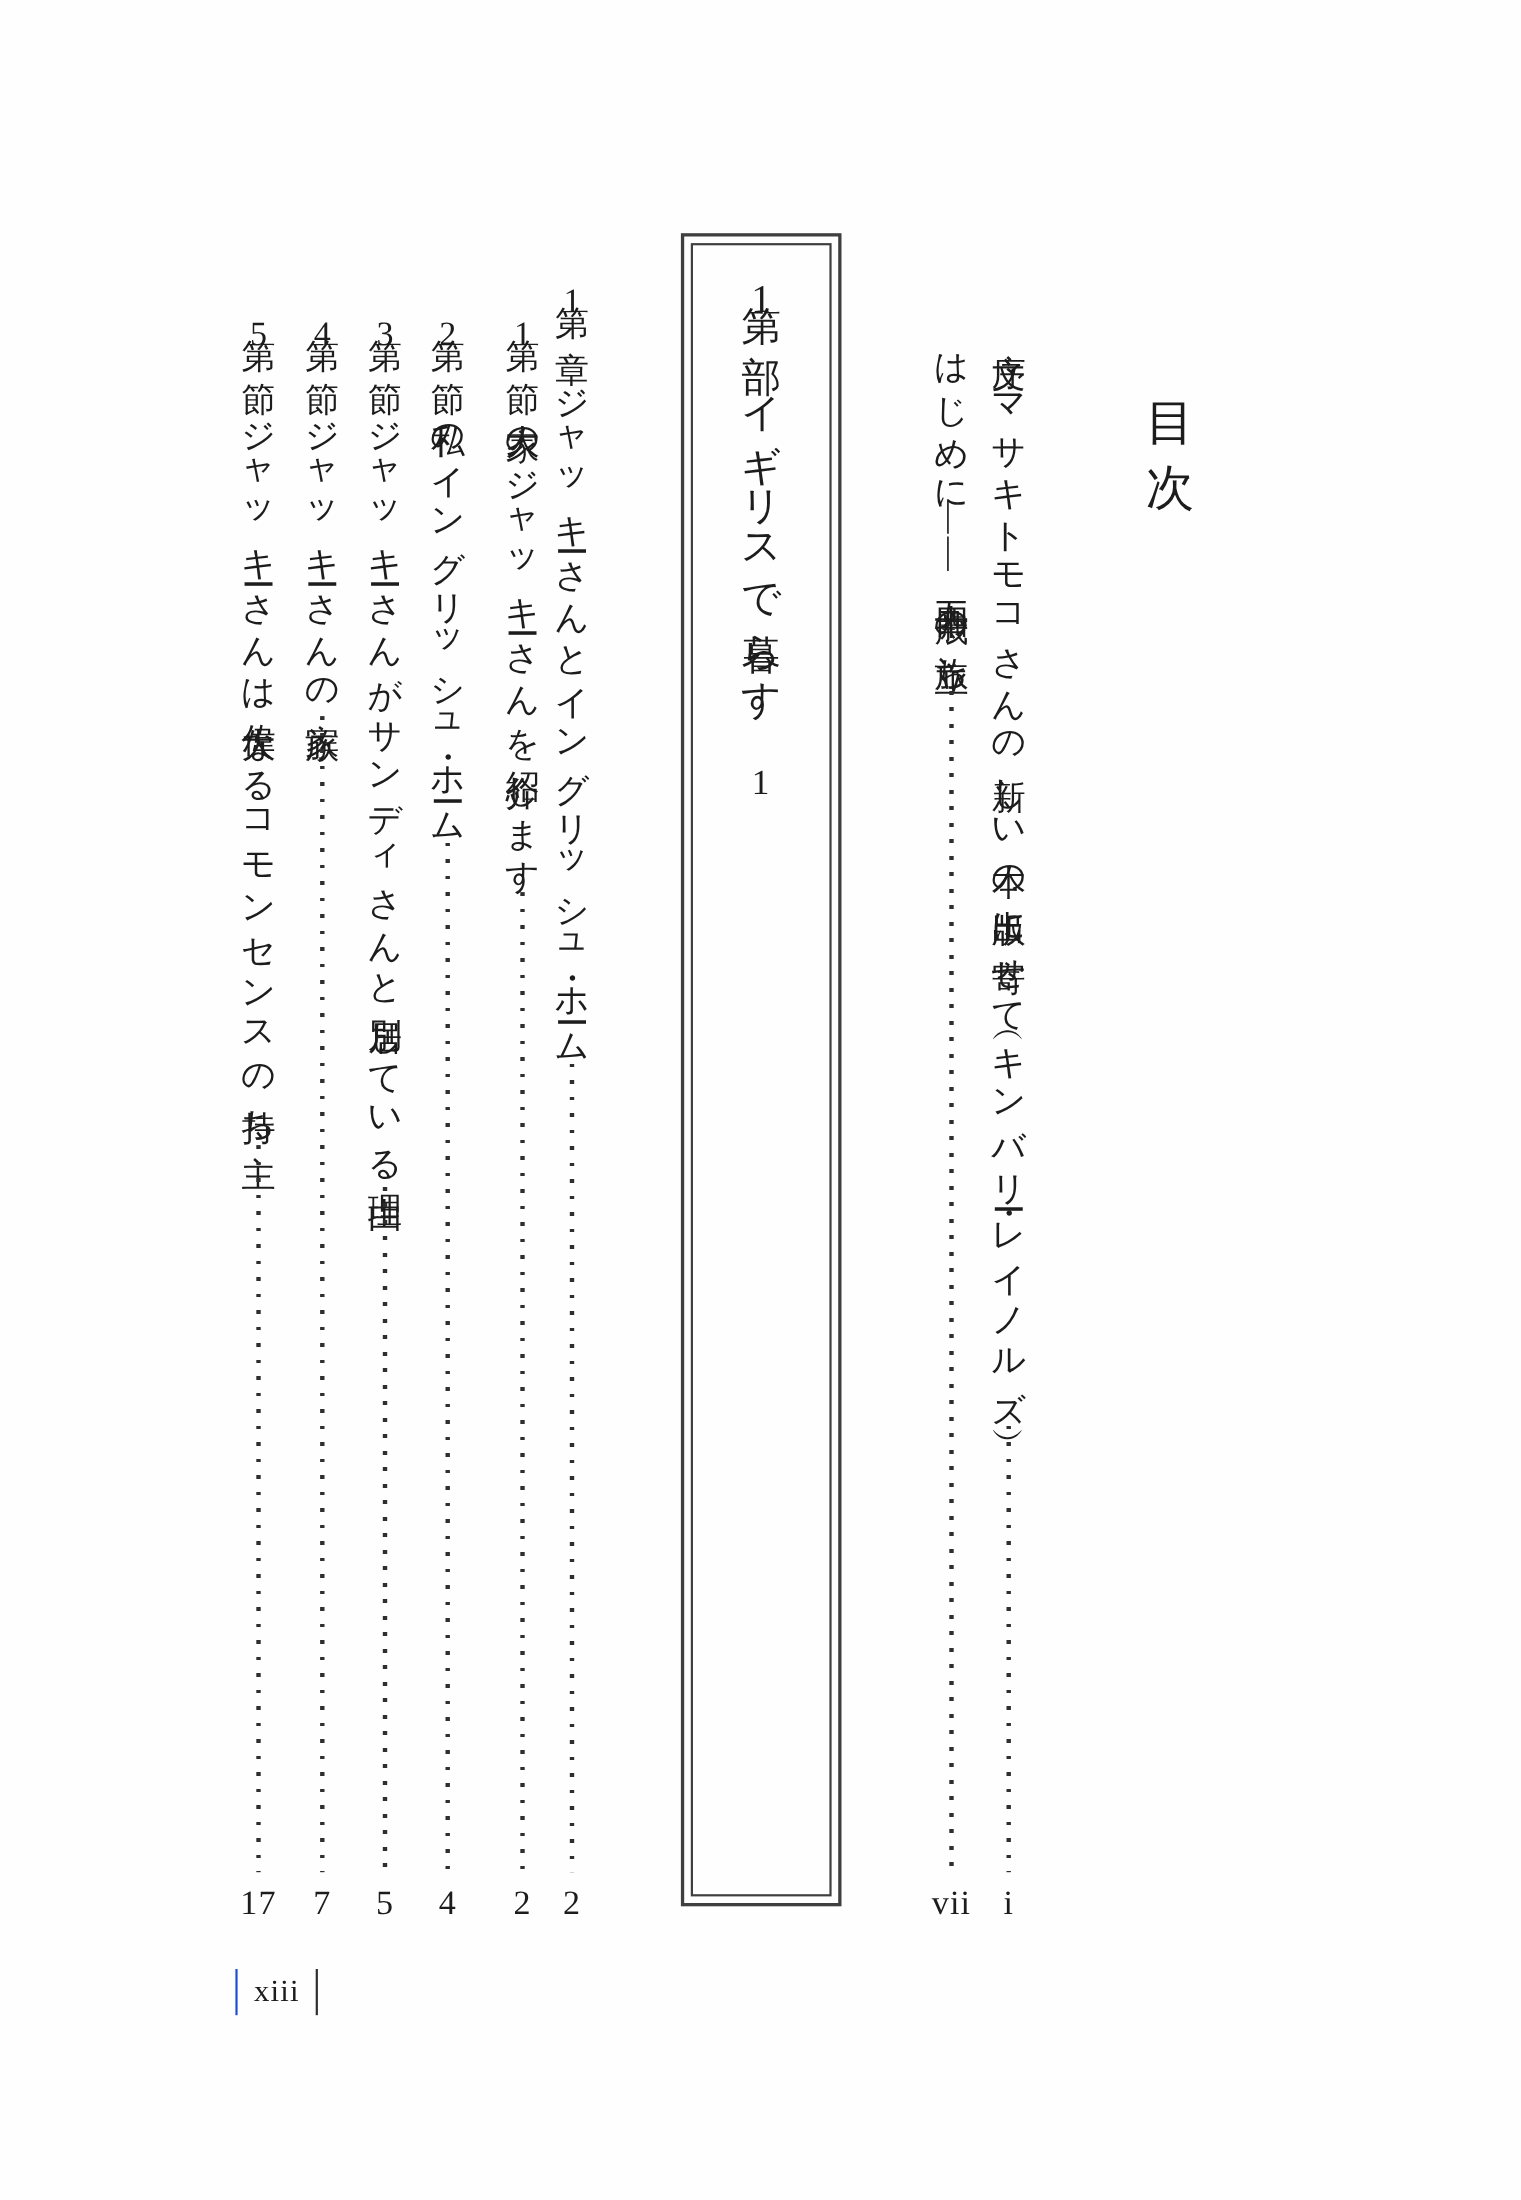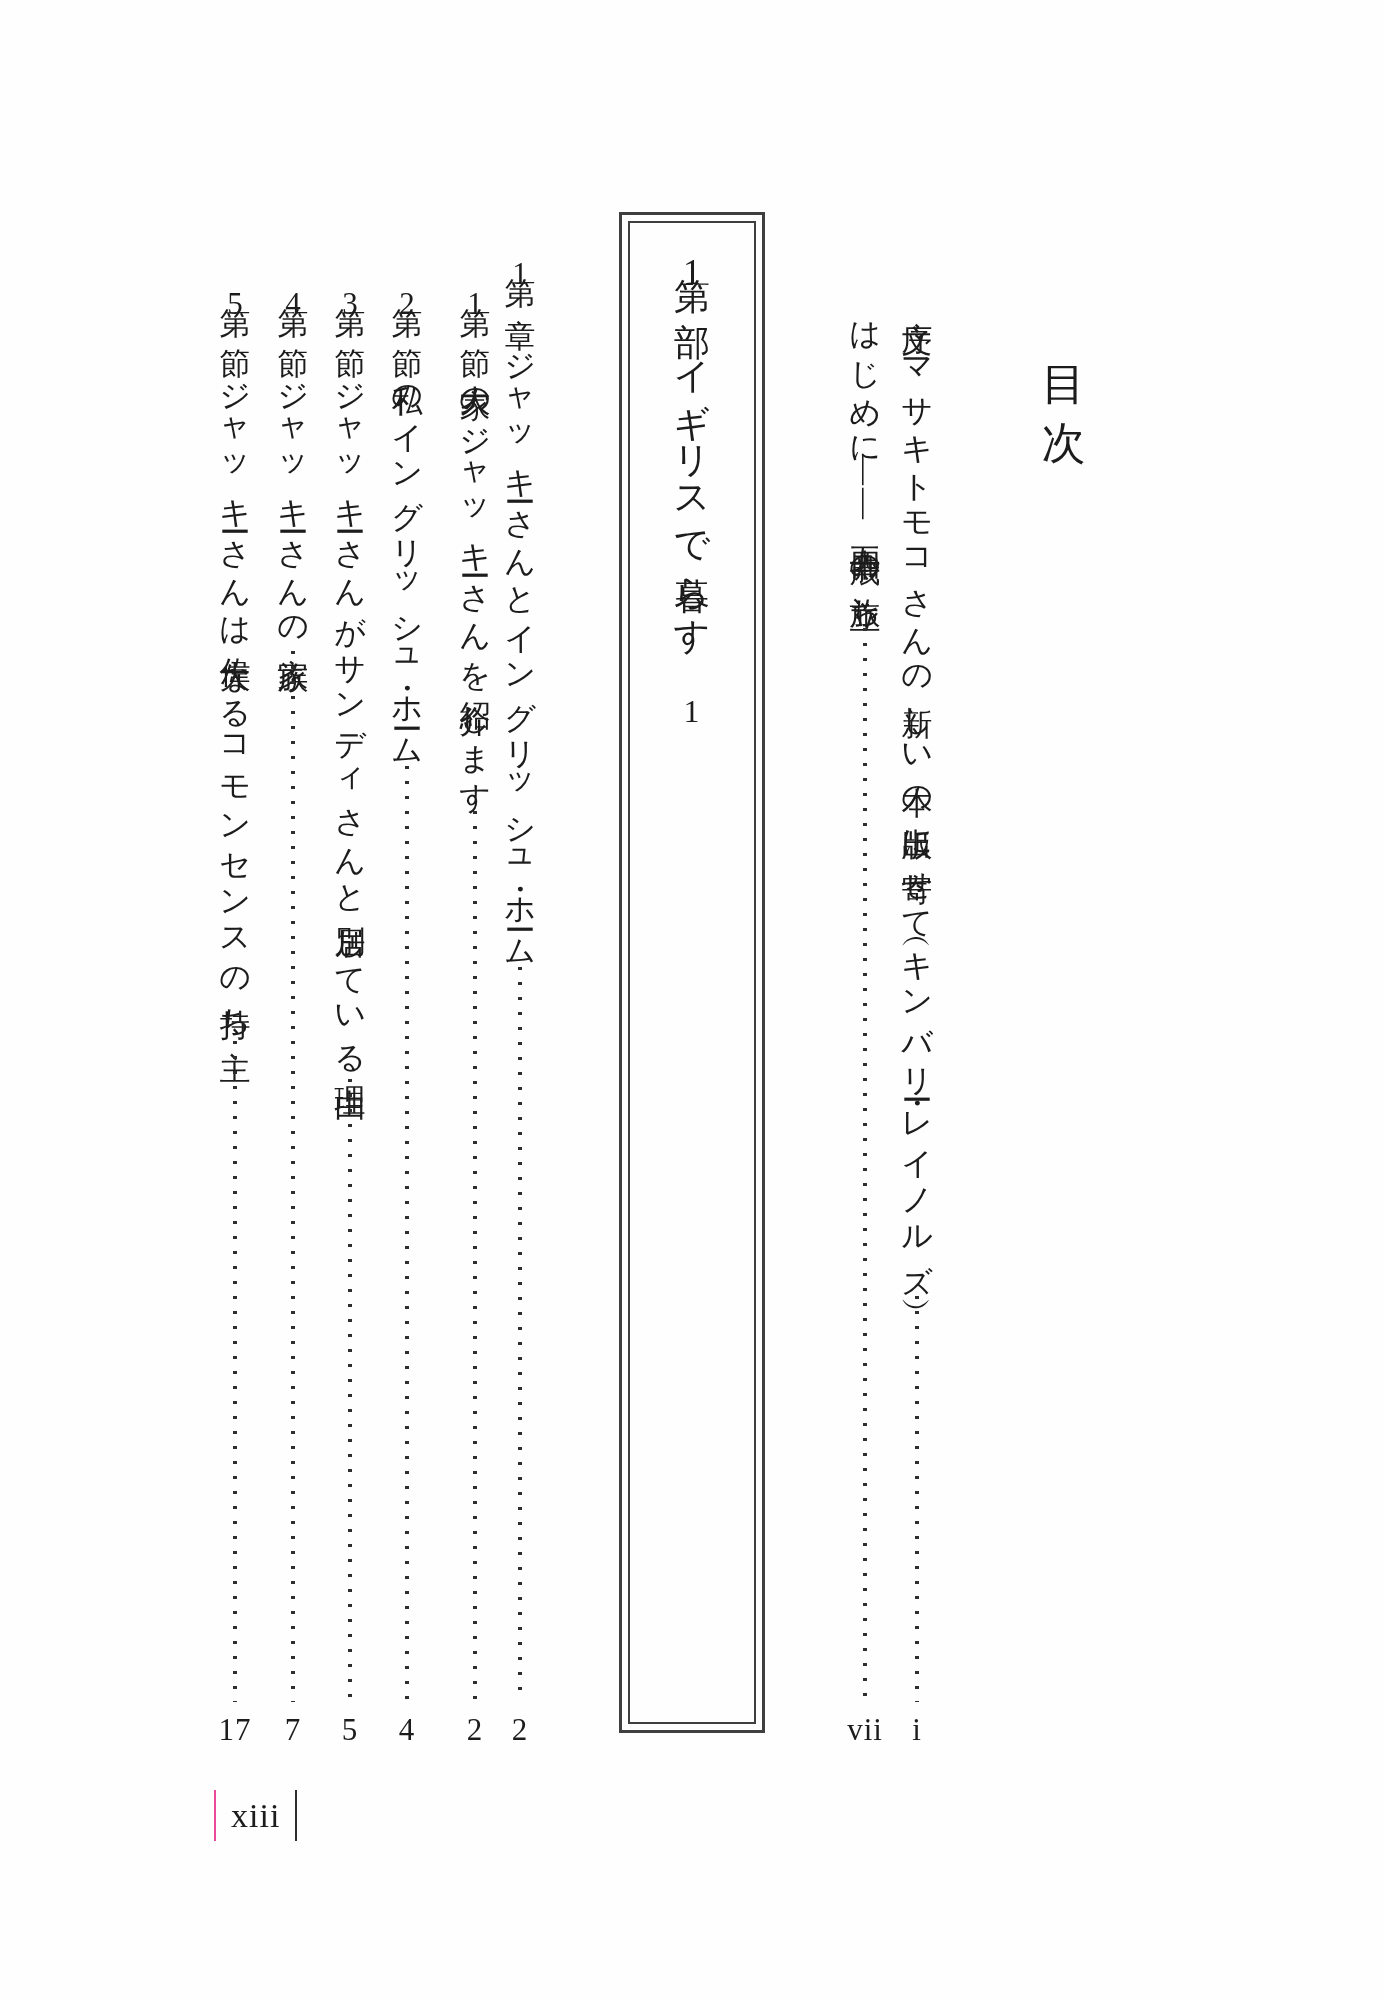--- a/index.html
+++ b/index.html
@@ -74,24 +74,24 @@
     letter-spacing:2px;
     line-height:1;
   }
   .part-col .label{ text-orientation:upright; white-space:pre; }
   .part-col .title{ text-orientation:mixed;   white-space:pre; }
   .part-col .pagenum{ font-size:32px; margin-top:56px; }
   
   .folio{
     position:absolute;
     left:214px;top:1790px;
-    font-size:34px;
+    font-size:28px;
     line-height:1.5;
     padding:0 15px;
-    border-left:2px solid #ec4899;
+    border-left:2px solid #1d4ed8;
     border-right:2px solid #2e2e2e;
     letter-spacing:1px;
   }
 </style>
 </head>
 <body>
 
 <div class="page">
 
   <div class="doc-title" style="left:1034px;top:332px;">目　次</div>

